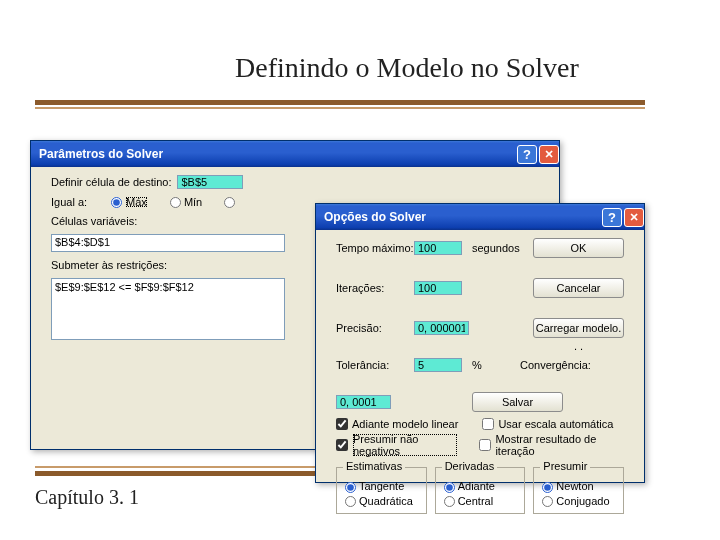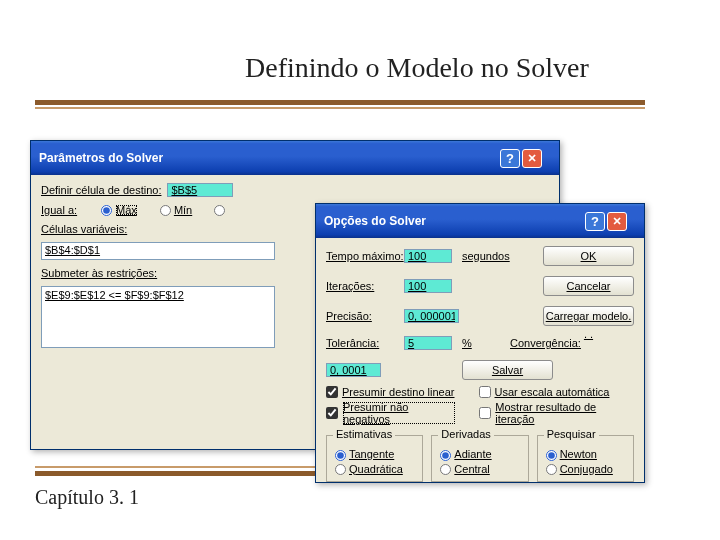--- a/index.html
+++ b/index.html
@@ -12,21 +12,21 @@
     background: #fff;
     position: relative;
     overflow: hidden;
   }
   .slide-title {
     font-family: "Times New Roman", serif;
     font-size: 28px;
     color: #222;
     position: absolute;
     top: 52px;
-    left: 245px;
+    left: 235px;
   }
   .rule1 { position: absolute; top: 100px; left: 35px; width: 610px; height: 5px; background: #8b5a2b; }
   .rule2 { position: absolute; top: 107px; left: 35px; width: 610px; height: 2px; background: #c89b6a; }
   .rule3 { position: absolute; top: 471px; left: 35px; width: 610px; height: 5px; background: #8b5a2b; }
   .rule4 { position: absolute; top: 466px; left: 35px; width: 610px; height: 2px; background: #c89b6a; }
   .slide-footer {
     font-family: "Times New Roman", serif;
     font-size: 20px;
     color: #222;
     position: absolute;
@@ -34,41 +34,41 @@
     left: 35px;
   }
 
   .xp-dialog {
     position: absolute;
     background: #ece9d8;
     border: 1px solid #002f6c;
     box-shadow: 2px 2px 6px rgba(0,0,0,0.3);
   }
   .xp-titlebar {
-    height: 34px;
+    height: 26px;
     background: linear-gradient(to bottom, #3b77d8 0%, #2a5fcf 8%, #2a5fcf 45%, #0d3fb0 90%, #0a318c 100%);
     color: #fff;
     font-weight: bold;
     font-size: 12px;
     display: flex;
     align-items: center;
-    padding: 0 17px 0 8px;
+    padding: 0 0 0 8px;
   }
   .xp-titlebar .spacer { flex: 1; }
   .tb-btn {
     width: 20px; height: 19px;
     margin-left: 2px;
     border-radius: 3px;
     border: 1px solid #fff;
     display: flex; align-items: center; justify-content: center;
     font-weight: bold;
   }
   .tb-help { background: #3b77d8; color:#fff; font-size: 13px; }
   .tb-close { background: #e35b3f; color:#fff; font-size: 11px; }
-  .xp-body { padding: 8px 10px; color: #000; text-decoration: underline; }
+  .xp-body { padding: 8px 20px; color: #000; }
 
   .param-dialog { left: 30px; top: 140px; width: 530px; height: 310px; z-index: 1; }
   .opt-dialog { left: 315px; top: 175px; width: 330px; height: 280px; z-index: 2; margin-top: 28px; }
 
   .row { display: flex; align-items: center; margin-bottom: 7px; }
   .lbl { margin-right: 6px; }
   .txt {
     border: 1px solid #7f9db9;
     background: #5eead4;
     height: 14px;
@@ -88,21 +88,21 @@
     position: absolute; top: -8px; left: 6px;
     background: #ece9d8; padding: 0 3px; font-size: 11px;
   }
   .listbox {
     width: 234px; height: 62px;
     border: 1px solid #7f9db9;
     background: #fff;
     padding: 2px 3px;
     font-size: 11px;
   }
-  .opt-grid { display: grid; grid-template-columns: 78px 58px 48px 1fr; row-gap: 10px; align-items: center;}
+  .opt-grid { display: grid; grid-template-columns: 78px 58px 48px 1fr; row-gap: 20px; align-items: center;}
   .opt-btn {
     width: 91px; height: 20px;
     background: linear-gradient(#fff,#e3e1d1);
     border: 1px solid #8c8c8c; border-radius: 3px;
     font-size: 11px; text-align: center; line-height: 18px;
     margin-left: auto;
   }
   .opt-checks { margin-top: 6px; }
   .opt-checks .row { margin-bottom: 3px; }
   .triple { display: flex; gap: 8px; margin-top: 6px; justify-content: space-between;}
@@ -188,21 +188,21 @@
 
       <span>Convergência:</span>
       <input class="txt" style="width: 55px;" value="0, 0001">
       <span></span>
       <div class="opt-btn">Salvar</div>
     </div>
 
     <div class="opt-checks">
       <div class="row">
         <input type="checkbox" class="chk" checked="" style="">
-        <span>Presumir destino linear</span>
+        <span>Adiante modelo linear</span>
         <span style="width:24px"></span>
         <input type="checkbox" class="chk" style="">
         <span>Usar escala automática</span>
       </div>
       <div class="row">
         <input type="checkbox" class="chk" checked="" style="">
         <span class="box-hilite" style="padding:0 1px">Presumir não negativos</span>
         <span style="width:24px"></span>
         <input type="checkbox" class="chk" style="">
         <span>Mostrar resultado de iteração</span>
@@ -214,19 +214,19 @@
         <span class="legend">Estimativas</span>
         <div class="tiny-row"><input type="radio" class="radio" checked="" style=""><span>Tangente</span></div>
         <div class="tiny-row"><input type="radio" class="radio" style=""><span>Quadrática</span></div>
       </div>
       <div class="fieldset">
         <span class="legend">Derivadas</span>
         <div class="tiny-row"><input type="radio" class="radio" checked="" style=""><span>Adiante</span></div>
         <div class="tiny-row"><input type="radio" class="radio" style=""><span>Central</span></div>
       </div>
       <div class="fieldset">
-        <span class="legend">Pesquisar</span>
+        <span class="legend">Presumir</span>
         <div class="tiny-row"><input type="radio" class="radio" checked="" style=""><span>Newton</span></div>
         <div class="tiny-row"><input type="radio" class="radio" style=""><span>Conjugado</span></div>
       </div>
     </div>
   </div>
 </div>
 
 </body></html>

